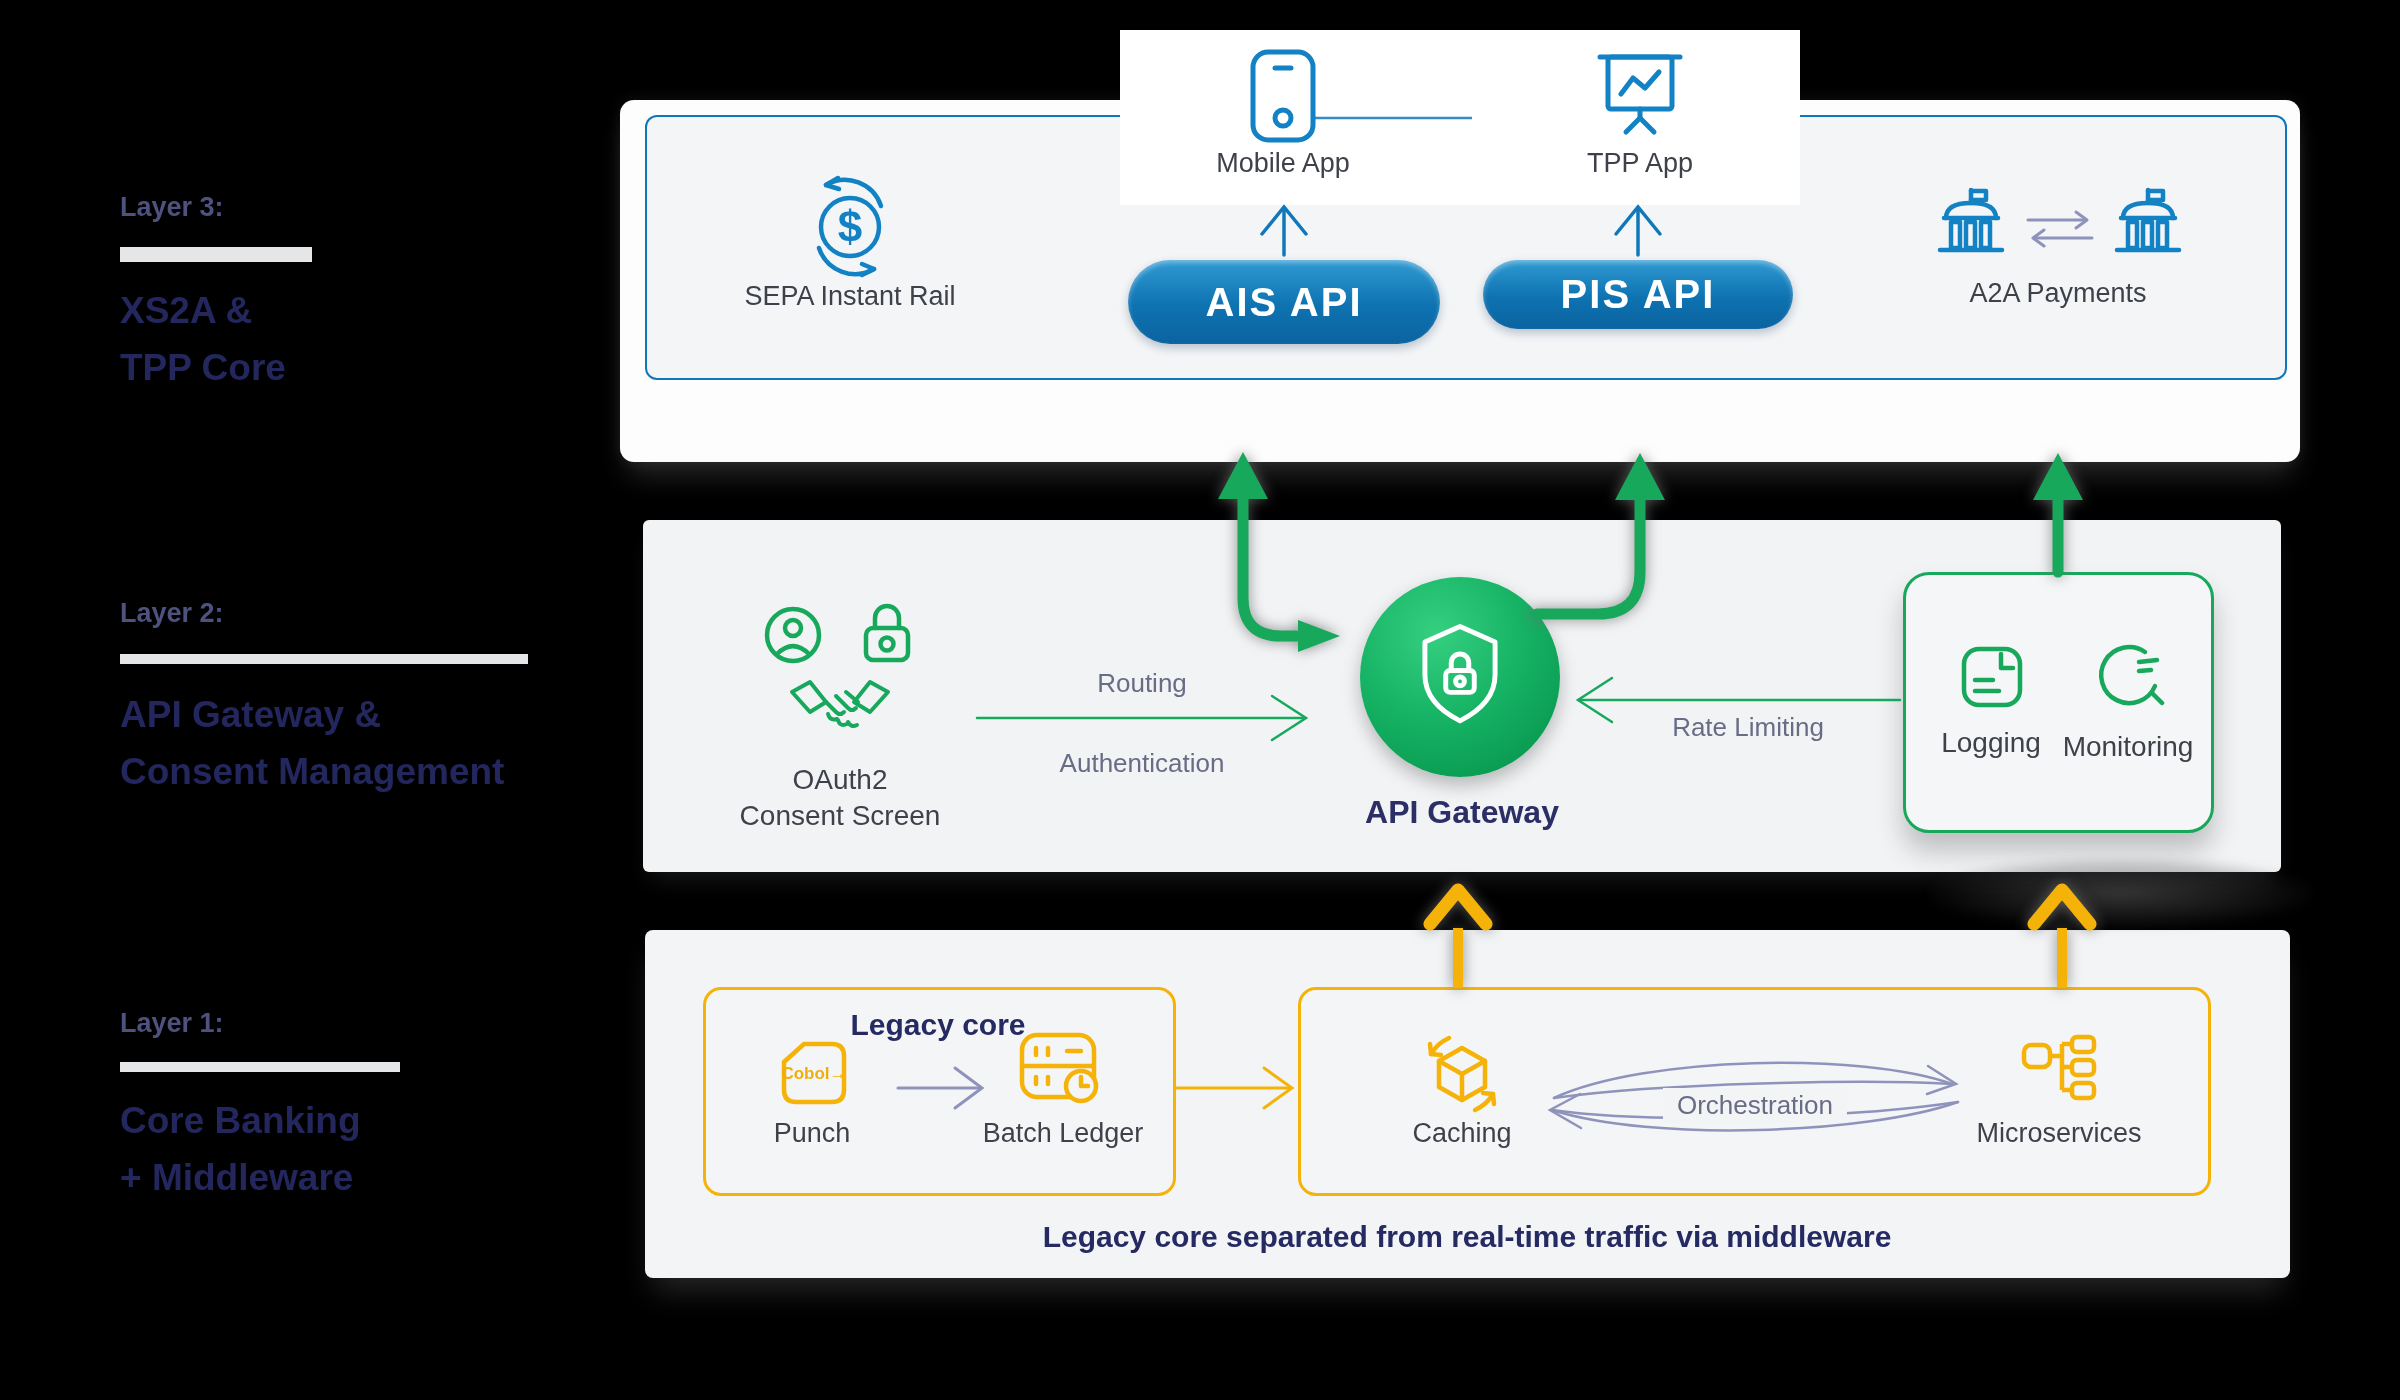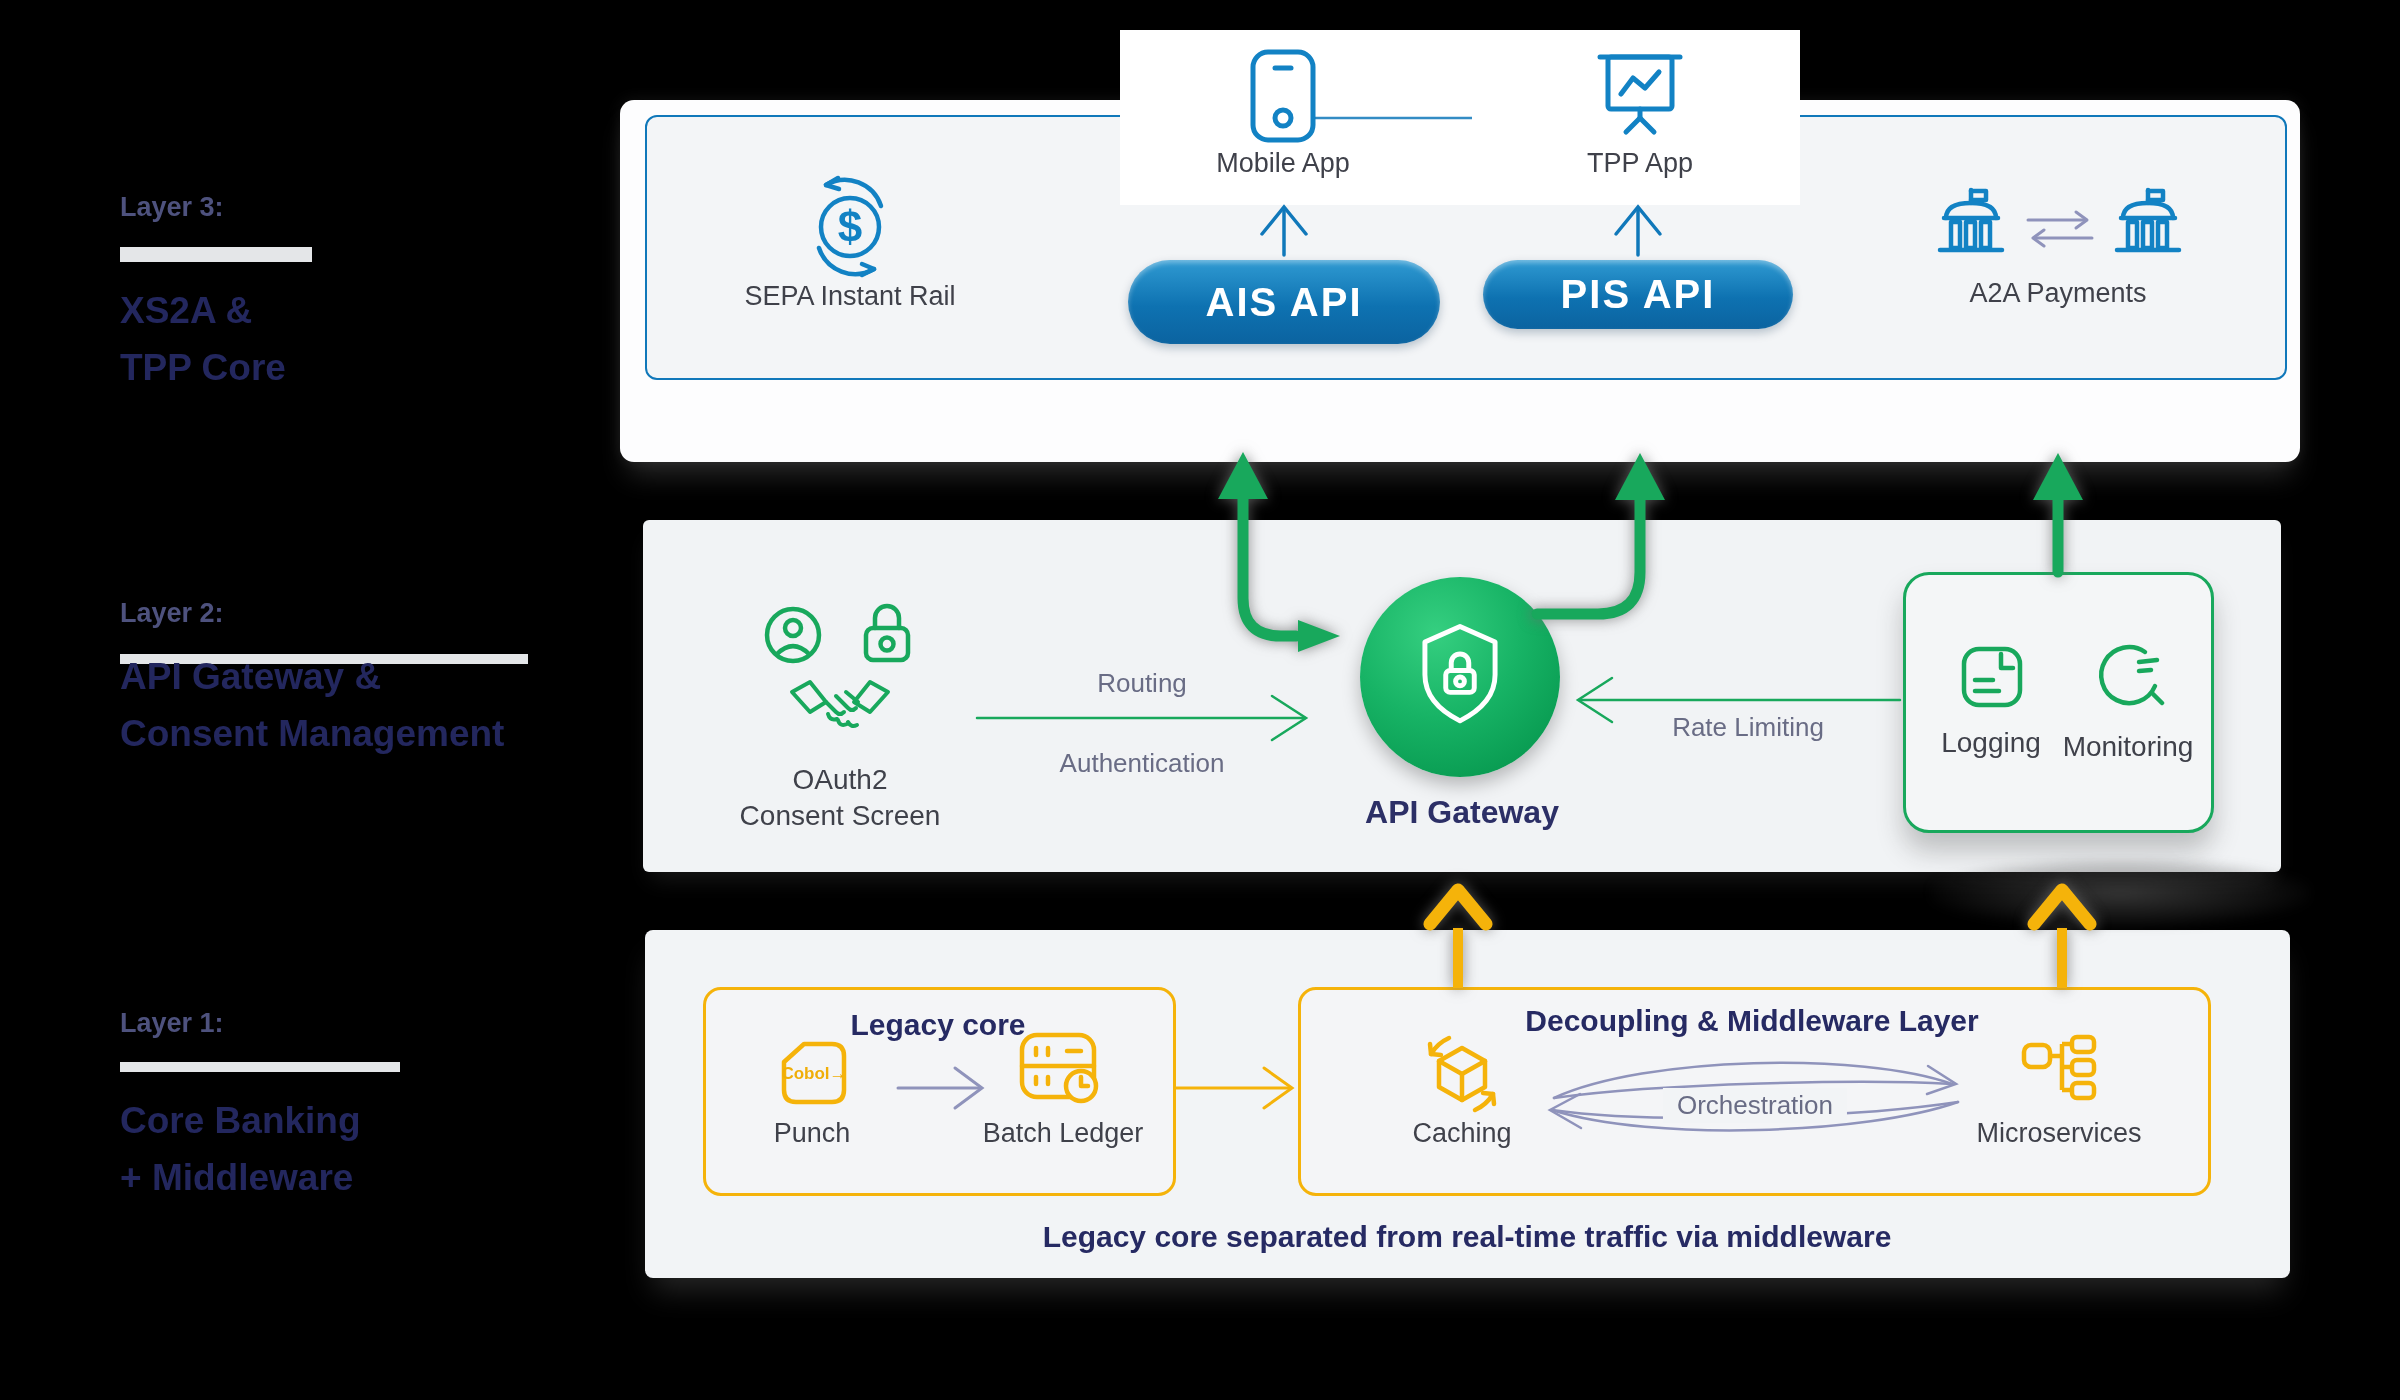--- a/index.html
+++ b/index.html
@@ -54,21 +54,21 @@
 
   <div class="abs layer-tag" style="left:120px;top:192px;">Layer 3:</div>
   <div class="abs layer-bar" style="left:120px;top:247px;width:192px;height:15px;"></div>
   <div class="abs layer-head" style="left:120px;top:282px;">
     <div>XS2A &amp;</div>
     <div>TPP Core</div>
   </div>
 
   <div class="abs layer-tag" style="left:120px;top:598px;">Layer 2:</div>
   <div class="abs layer-bar" style="left:120px;top:654px;width:408px;height:10px;"></div>
-  <div class="abs layer-head" style="left:120px;top:648px;">
+  <div class="abs layer-head" style="left:120px;top:686px;">
     <div>API Gateway &amp;</div>
     <div>Consent Management</div>
   </div>
 
   <div class="abs layer-tag" style="left:120px;top:1008px;">Layer 1:</div>
   <div class="abs layer-bar" style="left:120px;top:1062px;width:280px;height:10px;"></div>
   <div class="abs layer-head" style="left:120px;top:1092px;">
     <div>Core Banking</div>
     <div>+ Middleware</div>
   </div>
@@ -240,21 +240,20 @@
       <line x1="50" y1="21" x2="64" y2="21"></line>
       <line x1="19" y1="47" x2="19" y2="54"></line>
         <line x1="31" y1="47" x2="31" y2="54"></line>
       <circle cx="64" cy="56" r="15" fill="#f4f5f7"></circle>
       <path d="M64,56 V47 M64,56 h7"></path>
     </svg>
   </div>
   <div class="abs ctr lbl" style="left:1063px;top:1118px;z-index:5;">Batch Ledger</div>
 
   <div class="ybox" style="left:1298px;top:987px;width:907px;height:203px;z-index:4;"></div>
-  <div class="abs ctr boxtitle" style="left:1752px;top:1004px;z-index:5;">Decoupling &amp; Middleware Layer</div>
   <div class="abs" style="left:1419px;top:1030px;z-index:5;">
     <svg width="86" height="88" viewBox="0 0 86 88" fill="none" stroke="#f5b30a" stroke-width="4.5" stroke-linecap="round" stroke-linejoin="round">
       <polygon points="43,18 66,31 66,57 43,70 20,57 20,31"></polygon>
       <polyline points="20,31 43,44 66,31"></polyline>
         <line x1="43" y1="44" x2="43" y2="70"></line>
       <path d="M30,8 A40,40 0 0 0 12,24"></path>
         <path d="M12,24 l-1,-10 M12,24 l10,1"></path>
       <path d="M56,80 A40,40 0 0 0 74,64"></path>
         <path d="M74,64 l1,10 M74,64 l-10,-1"></path>
     </svg>

